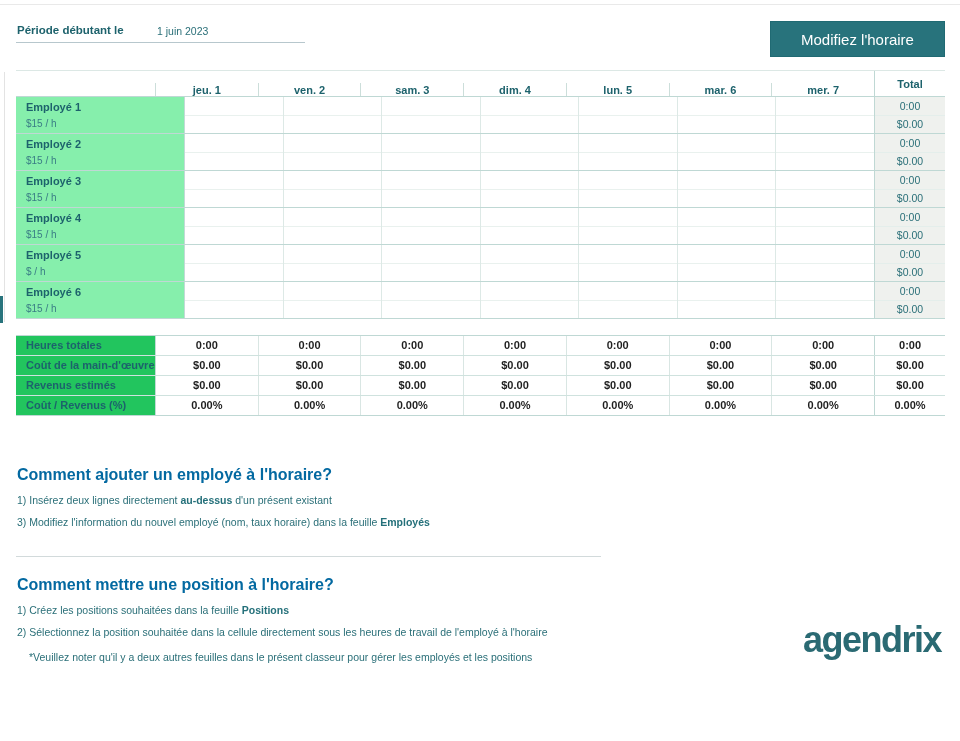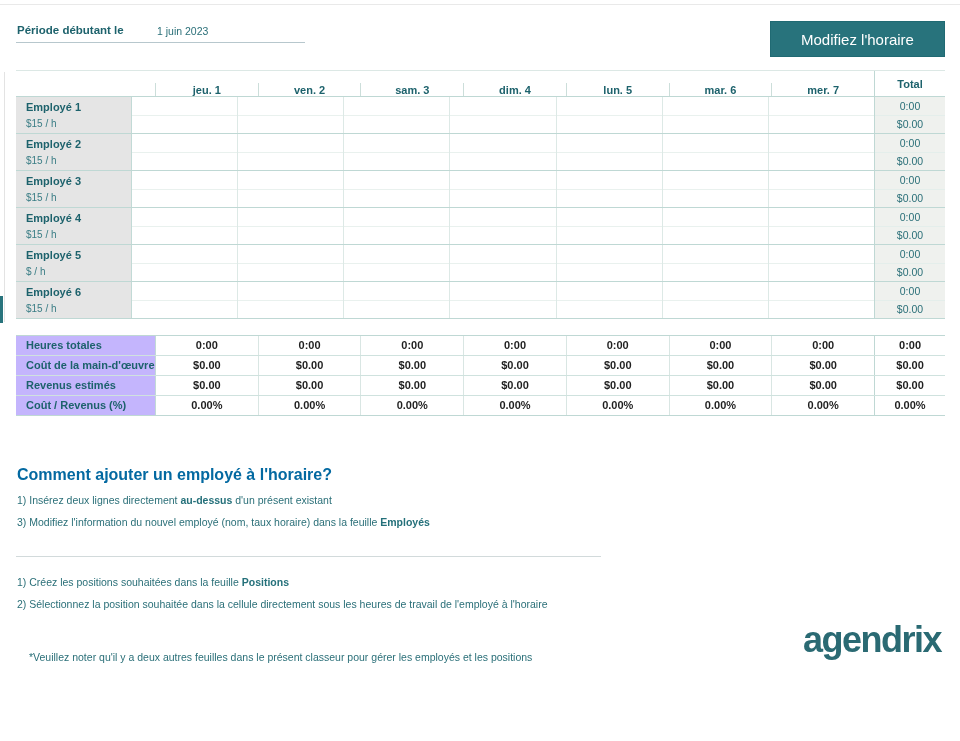--- a/index.html
+++ b/index.html
@@ -31,38 +31,38 @@
     flex:1; display:flex; align-items:center; justify-content:center;
     font-size:11px; font-weight:bold; color:#1d626c; border-left:1px solid #ccdeda;margin-top:12px;
   }
   .sched-header .htotal {
     width:71px; display:flex; align-items:center; justify-content:center;
     font-size:11px; font-weight:bold; color:#1d626c; border-left:1px solid #bfd8d4;
   }
 
   .emp-block { display:flex; height:37px; border-top:1px solid #bfd8d4; }
   .emp-block:first-of-type { border-top:1px solid #c8ddd9; }
-  .emp-label { width:115px; background:#e5e5e5; padding:1px 0 0 10px; }
+  .emp-label { width:168px; background:#86efac; padding:1px 0 0 10px; }
   .emp-name { font-size:11px; font-weight:bold; color:#1d626c; line-height:18px; }
   .emp-rate { font-size:10px; color:#3a7d85; line-height:16px; }
   .days { flex:1; display:grid; grid-template-columns:repeat(7,1fr); }
   .day-cell { border-left:1px solid #dde9e6; display:flex; flex-direction:column; }
   .day-cell:first-child { border-left:1px solid #c2dad6; }
   .day-cell .sub { flex:1; }
   .day-cell .sub.top { border-bottom:1px solid #e9f1ee; }
   .emp-total { width:71px; background:#eff1ee; border-left:1px solid #bfd8d4; text-align:center; }
   .tot-hours { font-size:10.5px; color:#2a6f78; line-height:18px; border-bottom:1px solid #e4eeeb; }
   .tot-cost  { font-size:10.5px; color:#2a6f78; line-height:17px; }
 
   
   .summary { position:absolute; left:16px; top:335px; width:929px; border-top:1px solid #bfd8d4; }
   .sum-row { display:flex; height:20px; border-bottom:1px solid #cfe2de; }
   .sum-row:last-child { border-bottom:1px solid #bfd8d4; }
   .sum-label {
-    width:139px; background:#c4b5fd; font-size:11px; font-weight:bold; color:#1d626c;
+    width:139px; background:#22c55e; font-size:11px; font-weight:bold; color:#1d626c;
     padding-left:10px; line-height:19px;
   }
   .sum-cell {
     flex:1; text-align:center; font-size:11px; font-weight:bold; color:#1f1f1f;
     line-height:19px; border-left:1px solid #d9e6e3;
   }
   .sum-cell.first { border-left:1px solid #c2dad6; }
   .sum-cell.total { flex:none; width:71px; border-left:1px solid #bfd8d4; }
 
   
@@ -402,19 +402,20 @@
 
   <div class="help1">
     <div class="help-title">Comment ajouter un employé à l'horaire?</div>
     <div class="step"><span>1) Insérez deux lignes directement </span><b>au-dessus</b><span> d'un présent existant</span></div>
     <div class="step"><span>3) Modifiez l'information du nouvel employé (nom, taux horaire) dans la feuille </span><b>Employés</b><span></span></div>
   </div>
 
   <div class="divider"></div>
 
   <div class="help2">
+    <div class="help-title">Comment mettre une position à l'horaire?</div>
     <div class="step"><span>1) Créez les positions souhaitées dans la feuille </span><b>Positions</b><span></span></div>
     <div class="step"><span>2) Sélectionnez la position souhaitée dans la cellule directement sous les heures de travail de l'employé à l'horaire</span><b></b><span></span></div>
   </div>
 
   <div class="footnote">*Veuillez noter qu'il y a deux autres feuilles dans le présent classeur pour gérer les employés et les positions</div>
   <div class="logo">agendrix</div>
 </div>
 
 </body></html>

